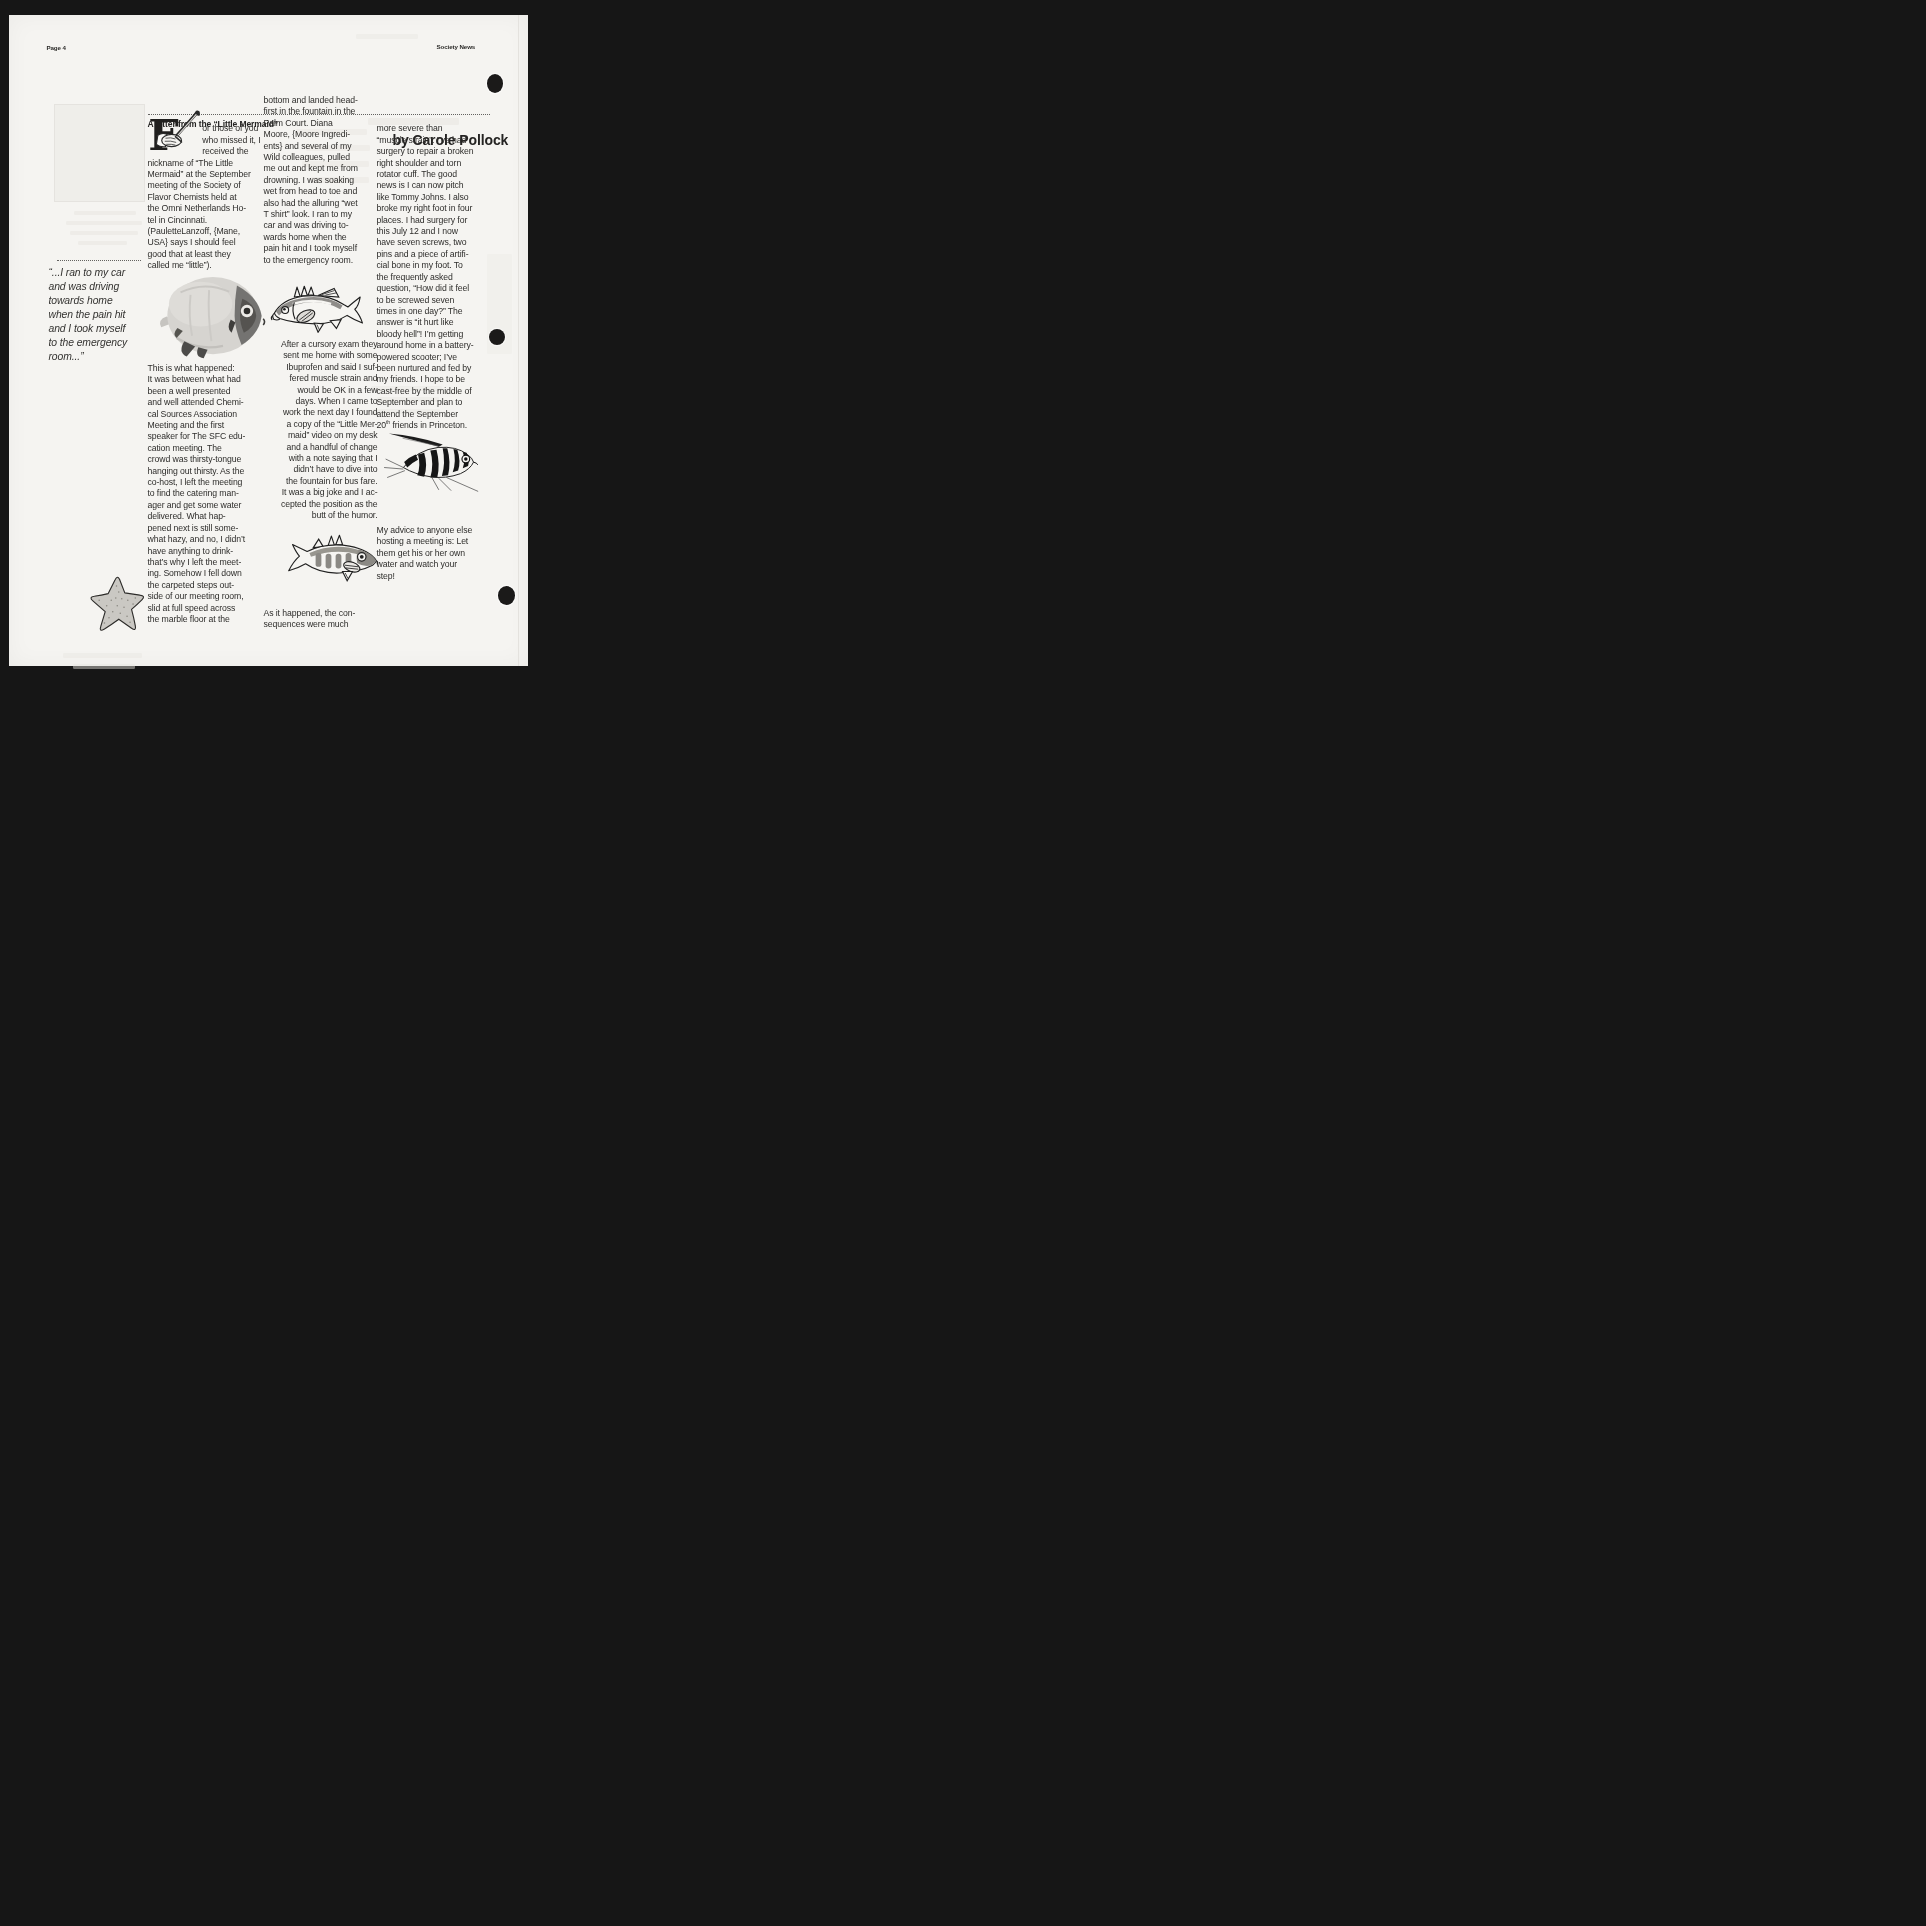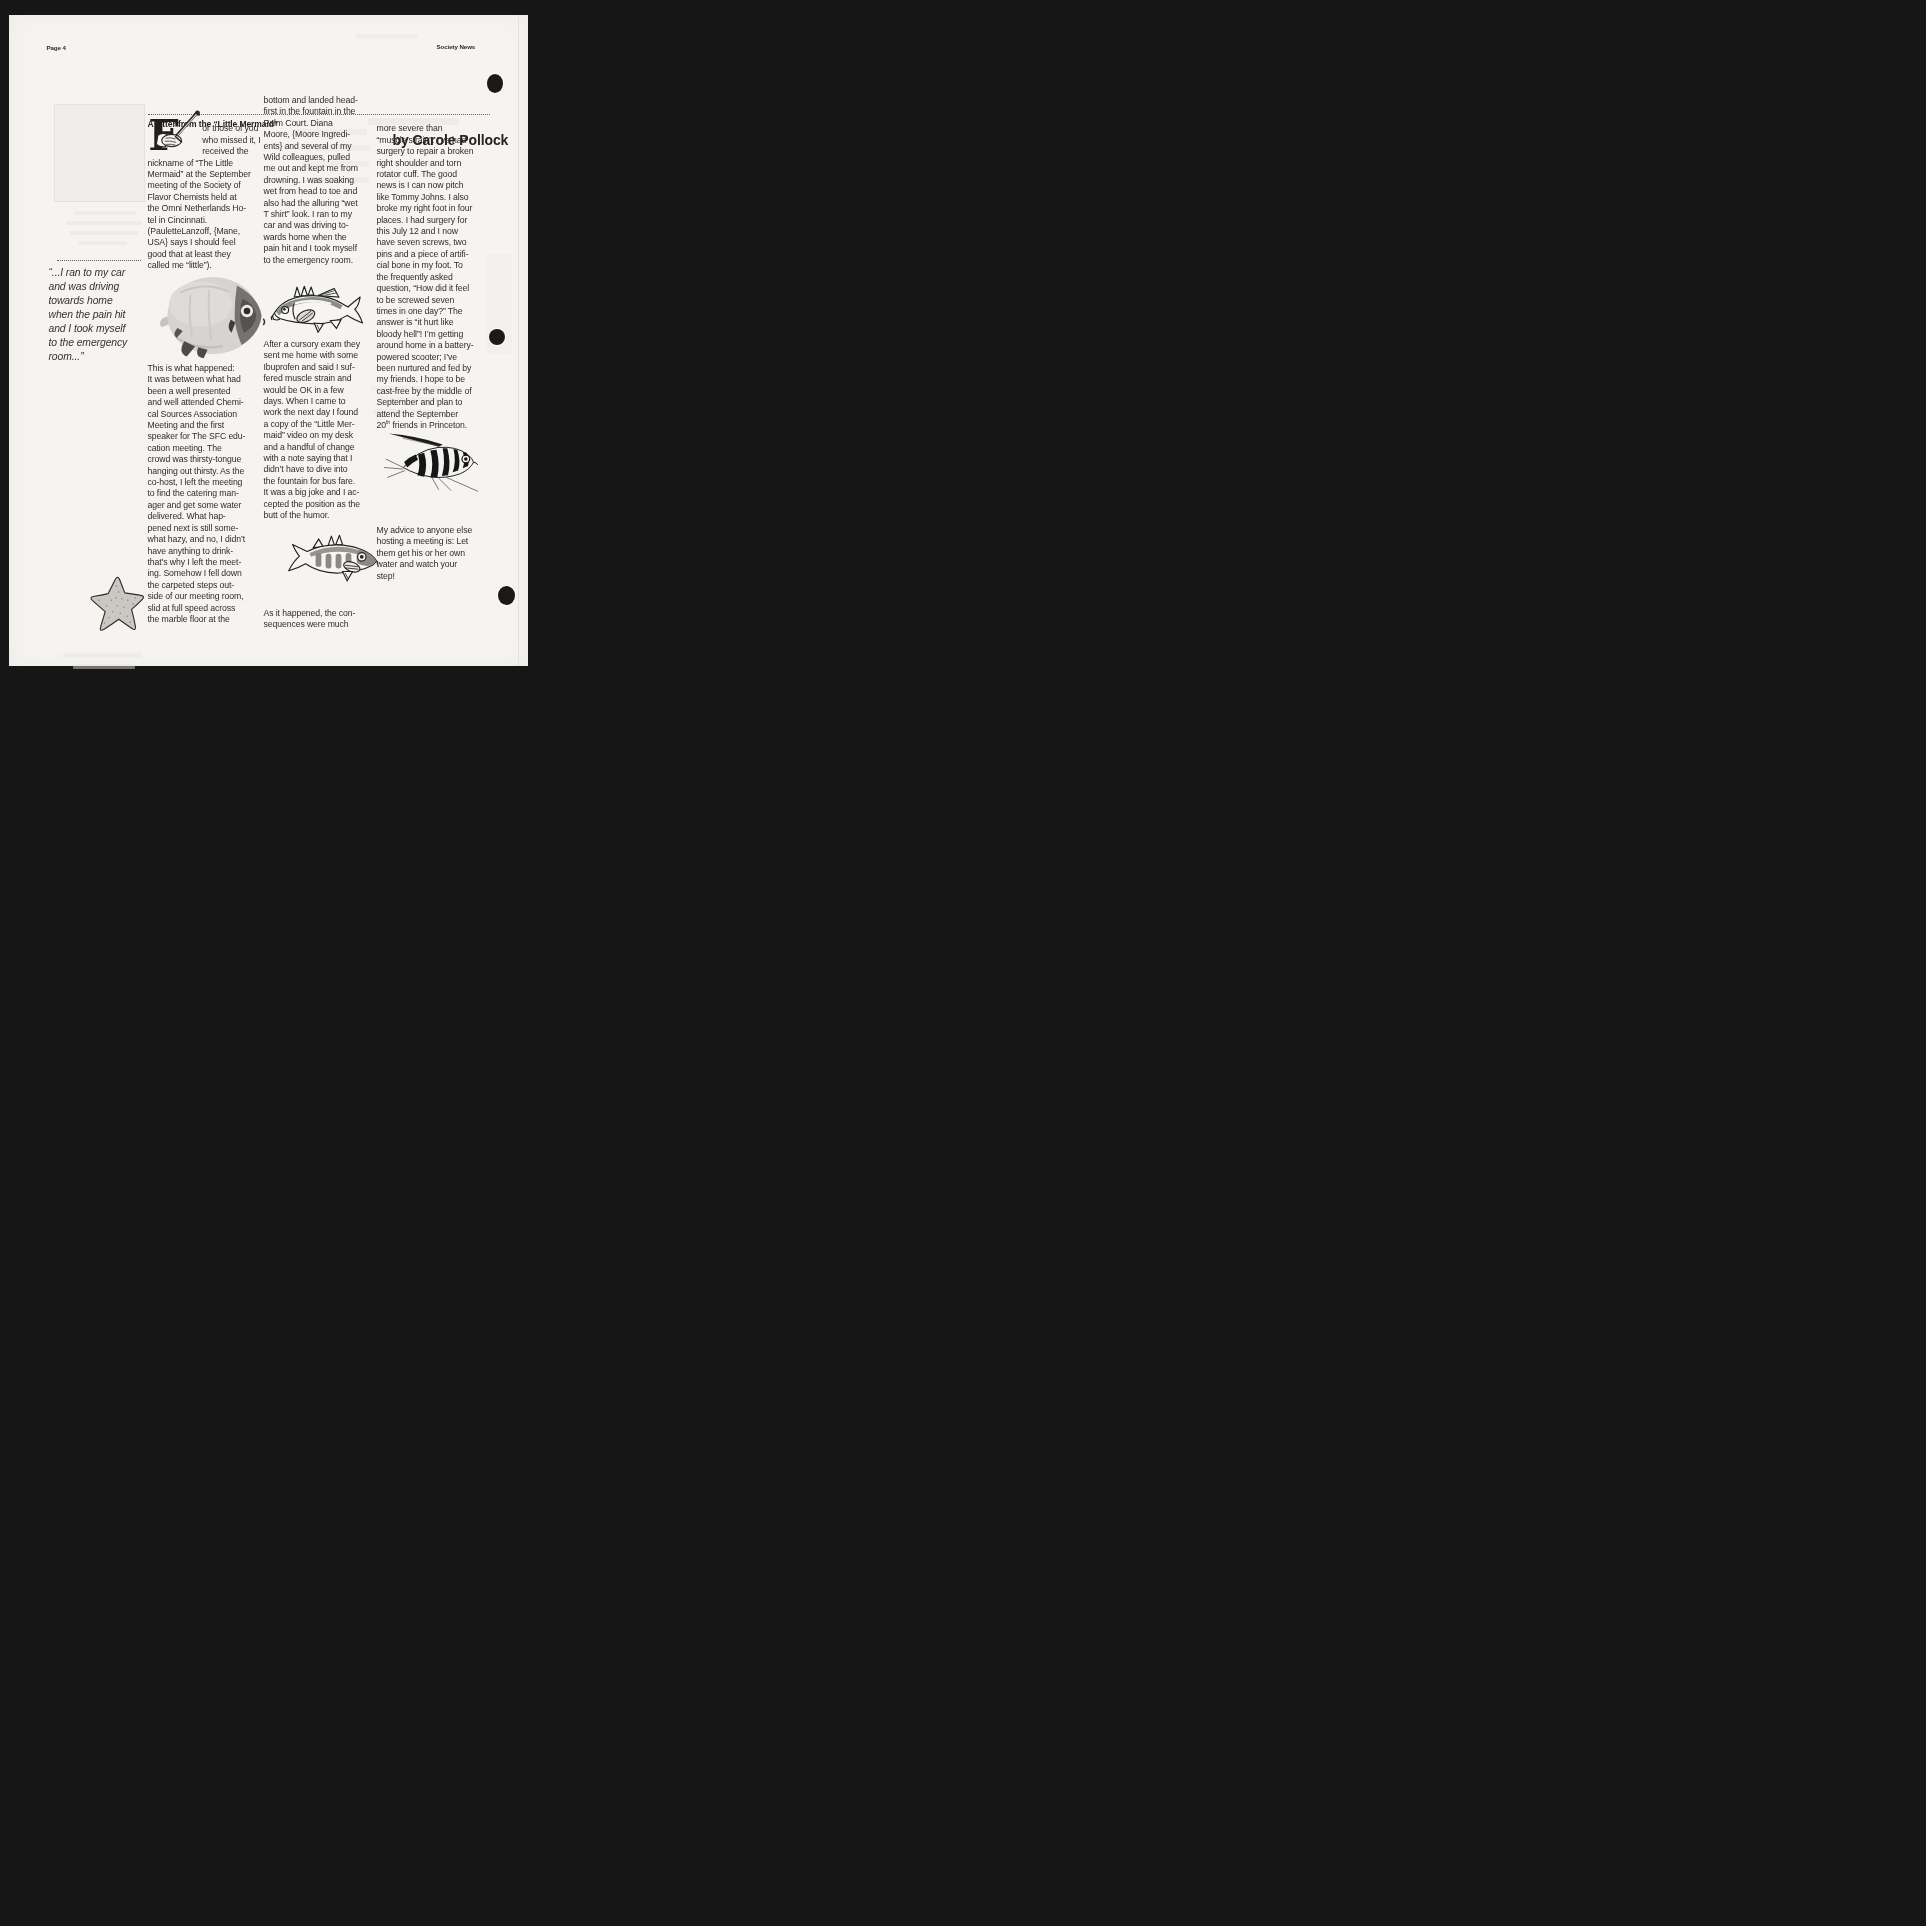--- a/index.html
+++ b/index.html
@@ -199,21 +199,21 @@
     <path d="M66 48 Q58 70 68 92" stroke="#1f1f1f" stroke-width="3" fill="none"></path>
     <g transform="rotate(-25 96 84)">
       <ellipse cx="96" cy="84" rx="25" ry="14" fill="#dddbd7" stroke="#1f1f1f" stroke-width="3"></ellipse>
       <path d="M76 86 L114 78 M80 92 L116 84" stroke="#1f1f1f" stroke-width="2"></path>
     </g>
     <path d="M118 102 L128 126 L142 104 Z" fill="#f6f5f2" stroke="#1f1f1f" stroke-width="3"></path>
     <path d="M125 106 L132 121" stroke="#1f1f1f" stroke-width="2"></path>
     <path d="M160 96 L176 116 L188 93 Z" fill="#f6f5f2" stroke="#1f1f1f" stroke-width="3"></path>
   </svg>
 
-  <div class="abs bt" style="left:255px;top:324px;width:114px;">After a cursory exam they
+  <div class="abs bt" style="left:255px;top:324px;width:114px;text-align:right;">After a cursory exam they
 sent me home with some
 Ibuprofen and said I suf-
 fered muscle strain and
 would be OK in a few
 days.  When I came to
 work the next day I found
 a copy of the “Little Mer-
 maid” video on my desk
 and a handful of change
 with a note saying that I

